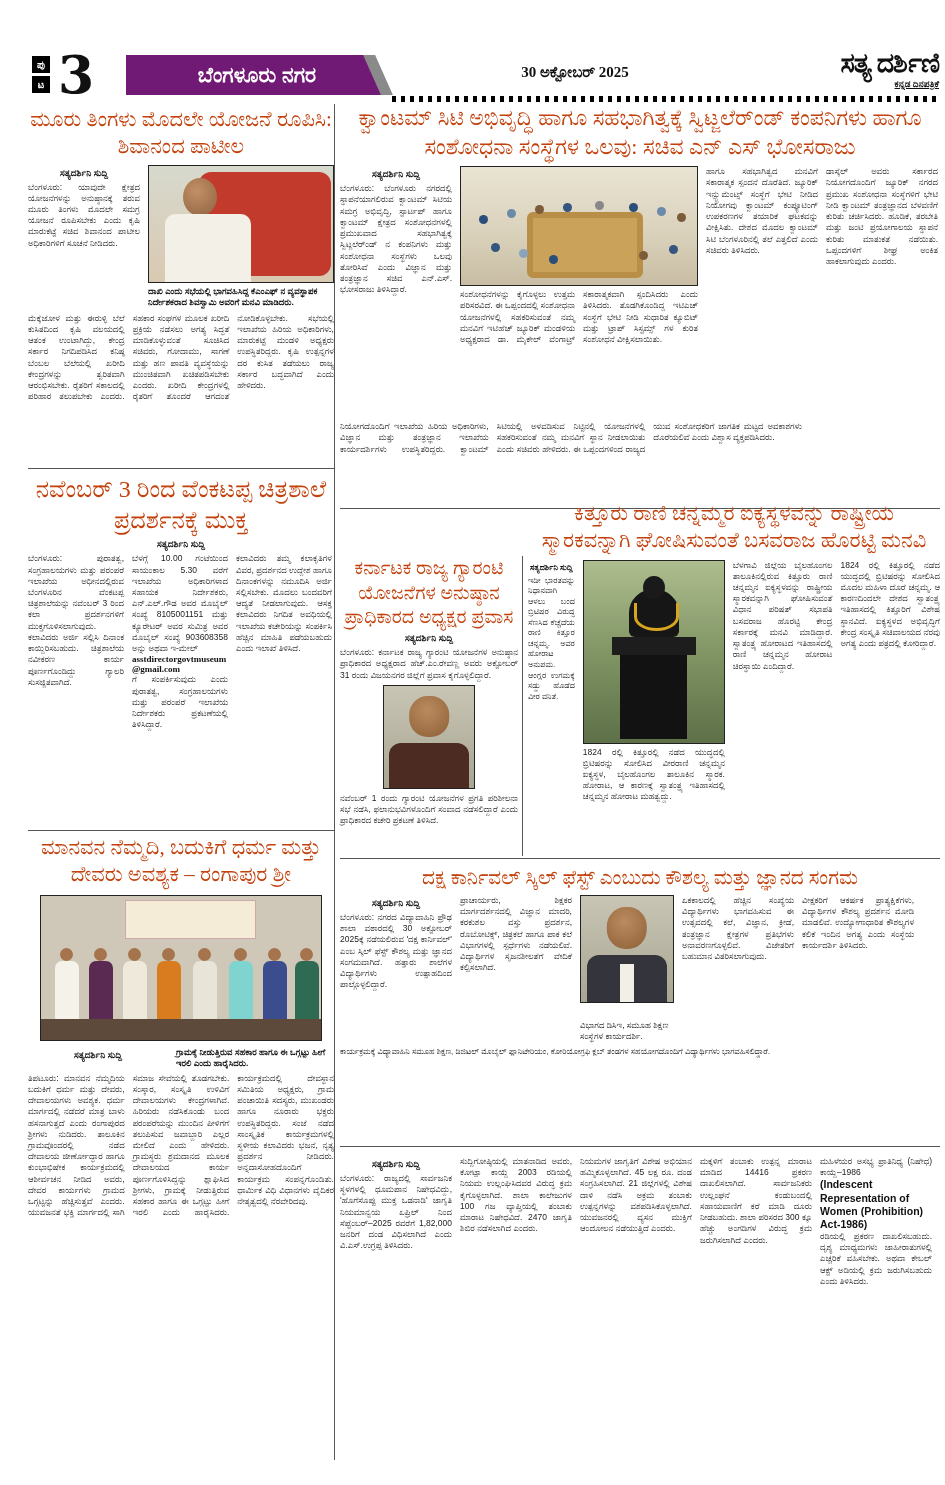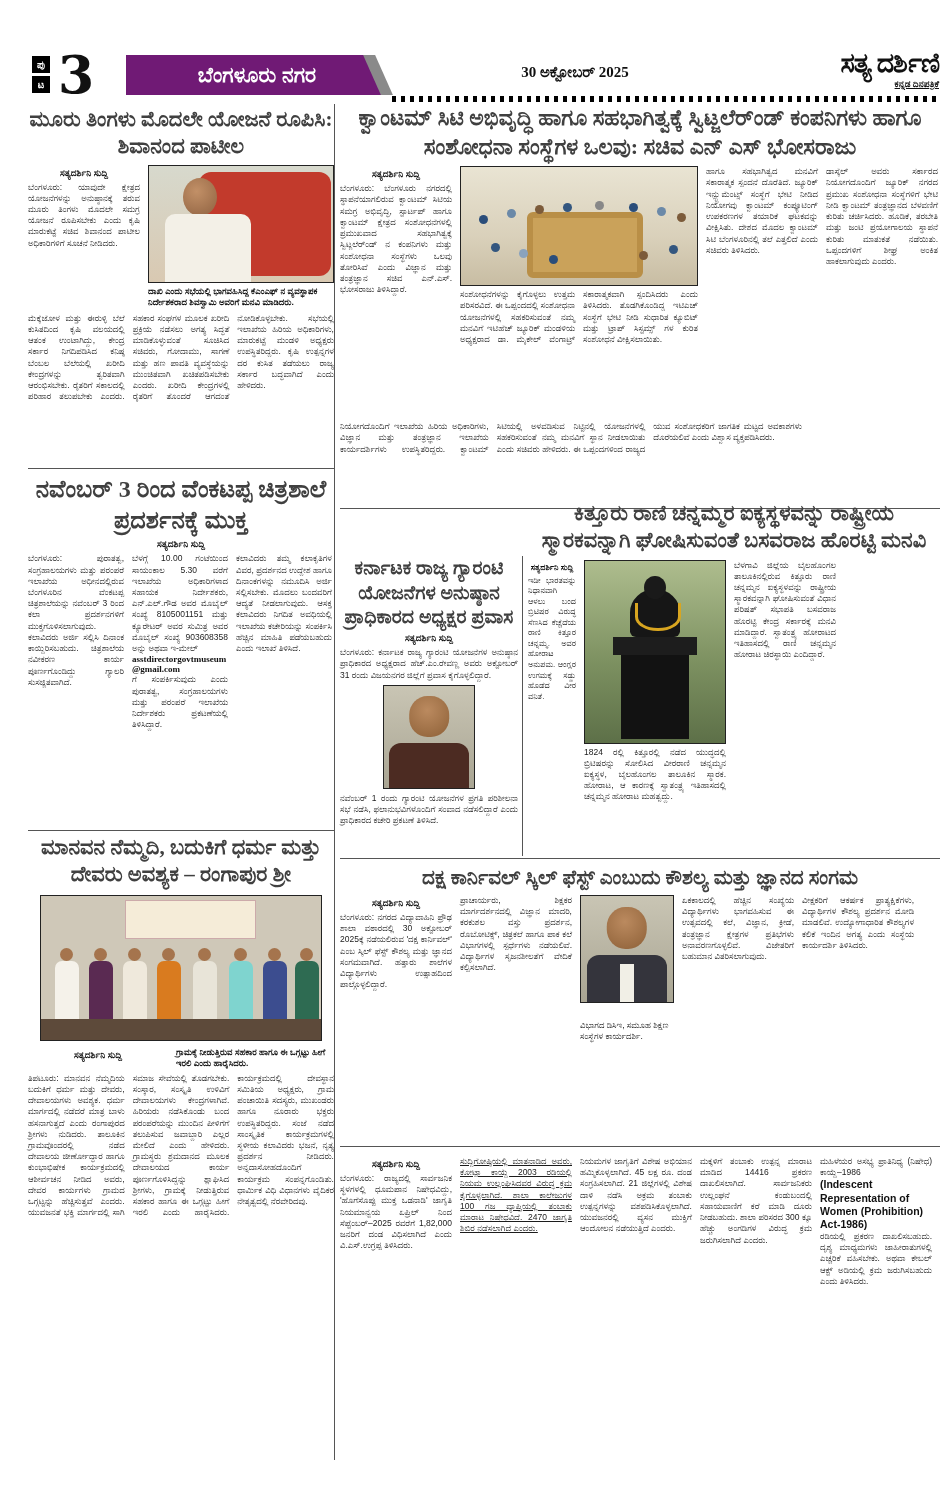--- a/index.html
+++ b/index.html
@@ -20,21 +20,21 @@
   .masthead{position:absolute;right:6px;top:50px;width:170px;text-align:right;}
   .masthead .mt{font-size:27px;font-weight:bold;letter-spacing:-1px;line-height:1;}
   .masthead .ms{font-size:9px;font-weight:bold;margin-top:2px;text-decoration:underline;}
   .dotline{position:absolute;left:392px;top:96px;width:548px;height:6px;
            background:repeating-linear-gradient(90deg,#000 0 4px,transparent 4px 9px);}
   
   .vr,.hr{position:absolute;background:#555;}
   .vr{width:1px;} .hr{height:1px;}
   
   .story{position:absolute;}
-  .hl{font-weight:bold;text-align:center;line-height:1.3;color:#404040;}
+  .hl{font-weight:normal;text-align:center;line-height:1.3;color:#c2410c;}
   .byline{font-weight:bold;font-size:9px;text-align:center;margin:3px 0;font-family:"Liberation Sans",sans-serif;}
   .bd{font-size:8.5px;line-height:1.32;text-align:justify;color:#1c1c1c;
       font-family:"Liberation Sans",sans-serif;}
   .cols2{columns:2;column-gap:8px;}
   .cols3{columns:3;column-gap:8px;}
   .row{display:flex;gap:8px;align-items:stretch;}
   .cap{font-size:8.5px;font-weight:bold;line-height:1.3;font-family:"Liberation Sans",sans-serif;}
   .email{font-weight:bold;font-size:9px;word-break:break-all;}
   .en-bold{font-weight:bold;font-size:10.5px;font-family:"Liberation Sans",sans-serif;line-height:1.25;}
   
@@ -181,20 +181,21 @@
         <div class="photo ph-e" style="width:140px;height:182px;">
           <span class="pedestal"></span>
           <span class="plaque"></span>
           <span class="bust"></span>
           <span class="bust-head"></span>
           <span class="garland"></span>
         </div>
         <div class="bd" style="margin-top:3px;">1824 ರಲ್ಲಿ ಕಿತ್ತೂರಲ್ಲಿ ನಡೆದ ಯುದ್ಧದಲ್ಲಿ ಬ್ರಿಟಿಷರನ್ನು ಸೋಲಿಸಿದ ವೀರರಾಣಿ ಚನ್ನಮ್ಮನ ಐಕ್ಯಸ್ಥಳ, ಬೈಲಹೊಂಗಲ ತಾಲೂಕಿನ ಸ್ಮಾರಕ. ಹೋರಾಟ, ಆ ಕಾರಣಕ್ಕೆ ಸ್ವಾತಂತ್ರ್ಯ ಇತಿಹಾಸದಲ್ಲಿ ಚನ್ನಮ್ಮನ ಹೋರಾಟ ಮಹತ್ವದ್ದು.</div>
       </figure>
       <div style="width:102px;" class="bd">ಬೆಳಗಾವಿ ಜಿಲ್ಲೆಯ ಬೈಲಹೊಂಗಲ ತಾಲೂಕಿನಲ್ಲಿರುವ ಕಿತ್ತೂರು ರಾಣಿ ಚನ್ನಮ್ಮನ ಐಕ್ಯಸ್ಥಳವನ್ನು ರಾಷ್ಟ್ರೀಯ ಸ್ಮಾರಕವನ್ನಾಗಿ ಘೋಷಿಸುವಂತೆ ವಿಧಾನ ಪರಿಷತ್ ಸಭಾಪತಿ ಬಸವರಾಜ ಹೊರಟ್ಟಿ ಕೇಂದ್ರ ಸರ್ಕಾರಕ್ಕೆ ಮನವಿ ಮಾಡಿದ್ದಾರೆ. ಸ್ವಾತಂತ್ರ್ಯ ಹೋರಾಟದ ಇತಿಹಾಸದಲ್ಲಿ ರಾಣಿ ಚನ್ನಮ್ಮನ ಹೋರಾಟ ಚಿರಸ್ಥಾಯಿ ಎಂದಿದ್ದಾರೆ.</div>
+      <div style="width:102px;" class="bd">1824 ರಲ್ಲಿ ಕಿತ್ತೂರಲ್ಲಿ ನಡೆದ ಯುದ್ಧದಲ್ಲಿ ಬ್ರಿಟಿಷರನ್ನು ಸೋಲಿಸಿದ ಮೊದಲ ಮಹಿಳಾ ದೊರೆ ಚನ್ನಮ್ಮ. ಆ ಕಾರಣದಿಂದಲೇ ದೇಶದ ಸ್ವಾತಂತ್ರ್ಯ ಇತಿಹಾಸದಲ್ಲಿ ಕಿತ್ತೂರಿಗೆ ವಿಶೇಷ ಸ್ಥಾನವಿದೆ. ಐಕ್ಯಸ್ಥಳದ ಅಭಿವೃದ್ಧಿಗೆ ಕೇಂದ್ರ ಸಂಸ್ಕೃತಿ ಸಚಿವಾಲಯದ ನೆರವು ಅಗತ್ಯ ಎಂದು ಪತ್ರದಲ್ಲಿ ಕೋರಿದ್ದಾರೆ.</div>
     </div>
   </section>
 
   <section class="story" style="left:28px;top:834px;width:306px;height:624px;">
     <div class="hl hl-f">ಮಾನವನ ನೆಮ್ಮದಿ, ಬದುಕಿಗೆ ಧರ್ಮ ಮತ್ತು ದೇವರು ಅವಶ್ಯಕ – ರಂಗಾಪುರ ಶ್ರೀ</div>
     <div class="photo ph-f" style="width:280px;height:144px;margin:6px auto 0;">
       <span class="bannercloth"></span>
       <span class="floor"></span>
       <s class="fig" style="left:14px;background:#f5f2ea;"></s>
       <s class="fig" style="left:48px;background:#5a2a52;"></s>
@@ -224,29 +225,30 @@
         <div class="photo portrait" style="width:92px;height:106px;">
           <span class="p-head"></span>
           <span class="p-torso"></span>
           <span class="p-shirt"></span>
         </div>
         <div class="cap" style="margin-top:17px;font-weight:normal;">ವಿಭಾಗದ ಡಿಸಿಇ, ಸಮೂಹ ಶಿಕ್ಷಣ ಸಂಸ್ಥೆಗಳ ಕಾರ್ಯದರ್ಶಿ.</div>
       </figure>
       <div style="width:112px;" class="bd">ಏಕಕಾಲದಲ್ಲಿ ಹೆಚ್ಚಿನ ಸಂಖ್ಯೆಯ ವಿದ್ಯಾರ್ಥಿಗಳು ಭಾಗವಹಿಸುವ ಈ ಉತ್ಸವದಲ್ಲಿ ಕಲೆ, ವಿಜ್ಞಾನ, ಕ್ರೀಡೆ, ತಂತ್ರಜ್ಞಾನ ಕ್ಷೇತ್ರಗಳ ಪ್ರತಿಭೆಗಳು ಅನಾವರಣಗೊಳ್ಳಲಿವೆ. ವಿಜೇತರಿಗೆ ಬಹುಮಾನ ವಿತರಿಸಲಾಗುವುದು.</div>
       <div style="width:112px;" class="bd">ವೀಕ್ಷಕರಿಗೆ ಆಕರ್ಷಕ ಪ್ರಾತ್ಯಕ್ಷಿಕೆಗಳು, ವಿದ್ಯಾರ್ಥಿಗಳ ಕೌಶಲ್ಯ ಪ್ರದರ್ಶನ ಮೋಡಿ ಮಾಡಲಿವೆ. ಉದ್ಯೋಗಾಧಾರಿತ ಕೌಶಲ್ಯಗಳ ಕಲಿಕೆ ಇಂದಿನ ಅಗತ್ಯ ಎಂದು ಸಂಸ್ಥೆಯ ಕಾರ್ಯದರ್ಶಿ ತಿಳಿಸಿದರು.</div>
     </div>
+    <div class="cap" style="margin-top:5px;font-weight:normal;font-size:8px;">ಕಾರ್ಯಕ್ರಮಕ್ಕೆ ವಿದ್ಯಾವಾಹಿನಿ ಸಮೂಹ ಶಿಕ್ಷಣ, ಡಿಜಿಟಲ್ ಮೊಬೈಲ್ ಪ್ಲಾನಿಟೇರಿಯಂ, ಕೋರಿಯೋಗ್ರಫಿ ಕ್ಲಬ್ ತಂಡಗಳ ಸಹಯೋಗದೊಂದಿಗೆ ವಿದ್ಯಾರ್ಥಿಗಳು ಭಾಗವಹಿಸಲಿದ್ದಾರೆ.</div>
   </section>
 
   <section class="story" style="left:340px;top:1150px;width:600px;height:310px;">
     <div class="row" style="margin-top:6px;">
       <div style="width:112px;">
         <div class="byline">ಸತ್ಯದರ್ಶಿನಿ ಸುದ್ದಿ</div>
         <div class="bd">ಬೆಂಗಳೂರು: ರಾಜ್ಯದಲ್ಲಿ ಸಾರ್ವಜನಿಕ ಸ್ಥಳಗಳಲ್ಲಿ ಧೂಮಪಾನ ನಿಷೇಧವಿದ್ದು, 'ಹೊಗೆಸೊಪ್ಪು ಮುಕ್ತ ಒಡನಾಡಿ' ಜಾಗೃತಿ ನಿಯಮಾನ್ವಯ ಏಪ್ರಿಲ್ ನಿಂದ ಸೆಪ್ಟೆಂಬರ್–2025 ರವರೆಗೆ 1,82,000 ಜನರಿಗೆ ದಂಡ ವಿಧಿಸಲಾಗಿದೆ ಎಂದು ವಿ.ಎಸ್.ಉಗ್ರಪ್ಪ ತಿಳಿಸಿದರು.</div>
       </div>
-      <div style="width:112px;text-decoration:underline;" class="bd">ಸುದ್ದಿಗೋಷ್ಠಿಯಲ್ಲಿ ಮಾತನಾಡಿದ ಅವರು, ಕೋಟ್ಪಾ ಕಾಯ್ದೆ 2003 ರಡಿಯಲ್ಲಿ ನಿಯಮ ಉಲ್ಲಂಘಿಸಿದವರ ವಿರುದ್ಧ ಕ್ರಮ ಕೈಗೊಳ್ಳಲಾಗಿದೆ. ಶಾಲಾ ಕಾಲೇಜುಗಳ 100 ಗಜ ವ್ಯಾಪ್ತಿಯಲ್ಲಿ ತಂಬಾಕು ಮಾರಾಟ ನಿಷೇಧವಿದೆ. 2470 ಜಾಗೃತಿ ಶಿಬಿರ ನಡೆಸಲಾಗಿದೆ ಎಂದರು.</div>
+      <div style="width:112px;" class="bd">ಸುದ್ದಿಗೋಷ್ಠಿಯಲ್ಲಿ ಮಾತನಾಡಿದ ಅವರು, ಕೋಟ್ಪಾ ಕಾಯ್ದೆ 2003 ರಡಿಯಲ್ಲಿ ನಿಯಮ ಉಲ್ಲಂಘಿಸಿದವರ ವಿರುದ್ಧ ಕ್ರಮ ಕೈಗೊಳ್ಳಲಾಗಿದೆ. ಶಾಲಾ ಕಾಲೇಜುಗಳ 100 ಗಜ ವ್ಯಾಪ್ತಿಯಲ್ಲಿ ತಂಬಾಕು ಮಾರಾಟ ನಿಷೇಧವಿದೆ. 2470 ಜಾಗೃತಿ ಶಿಬಿರ ನಡೆಸಲಾಗಿದೆ ಎಂದರು.</div>
       <div style="width:112px;" class="bd">ನಿಯಮಗಳ ಜಾಗೃತಿಗೆ ವಿಶೇಷ ಅಭಿಯಾನ ಹಮ್ಮಿಕೊಳ್ಳಲಾಗಿದೆ. 45 ಲಕ್ಷ ರೂ. ದಂಡ ಸಂಗ್ರಹಿಸಲಾಗಿದೆ. 21 ಜಿಲ್ಲೆಗಳಲ್ಲಿ ವಿಶೇಷ ದಾಳಿ ನಡೆಸಿ ಅಕ್ರಮ ತಂಬಾಕು ಉತ್ಪನ್ನಗಳನ್ನು ವಶಪಡಿಸಿಕೊಳ್ಳಲಾಗಿದೆ. ಯುವಜನರಲ್ಲಿ ವ್ಯಸನ ಮುಕ್ತಿಗೆ ಆಂದೋಲನ ನಡೆಯುತ್ತಿದೆ ಎಂದರು.</div>
       <div style="width:112px;" class="bd">ಮಕ್ಕಳಿಗೆ ತಂಬಾಕು ಉತ್ಪನ್ನ ಮಾರಾಟ ಮಾಡಿದ 14416 ಪ್ರಕರಣ ದಾಖಲಿಸಲಾಗಿದೆ. ಸಾರ್ವಜನಿಕರು ಉಲ್ಲಂಘನೆ ಕಂಡುಬಂದಲ್ಲಿ ಸಹಾಯವಾಣಿಗೆ ಕರೆ ಮಾಡಿ ದೂರು ನೀಡಬಹುದು. ಶಾಲಾ ಪರಿಸರದ 300 ಕ್ಕೂ ಹೆಚ್ಚು ಅಂಗಡಿಗಳ ವಿರುದ್ಧ ಕ್ರಮ ಜರುಗಿಸಲಾಗಿದೆ ಎಂದರು.</div>
       <div style="width:112px;">
         <div class="bd">ಮಹಿಳೆಯರ ಅಸಭ್ಯ ಪ್ರಾತಿನಿಧ್ಯ (ನಿಷೇಧ) ಕಾಯ್ದೆ–1986</div>
         <div class="en-bold">(Indescent Representation of Women (Prohibition) Act-1986)</div>
         <div class="bd">ರಡಿಯಲ್ಲಿ ಪ್ರಕರಣ ದಾಖಲಿಸಬಹುದು. ದೃಶ್ಯ ಮಾಧ್ಯಮಗಳು ಜಾಹೀರಾತುಗಳಲ್ಲಿ ಎಚ್ಚರಿಕೆ ವಹಿಸಬೇಕು. ಅಥವಾ ಕೇಬಲ್ ಆಕ್ಟ್ ಅಡಿಯಲ್ಲಿ ಕ್ರಮ ಜರುಗಿಸಬಹುದು ಎಂದು ತಿಳಿಸಿದರು.</div>
       </div>
     </div>
   </section>
 

